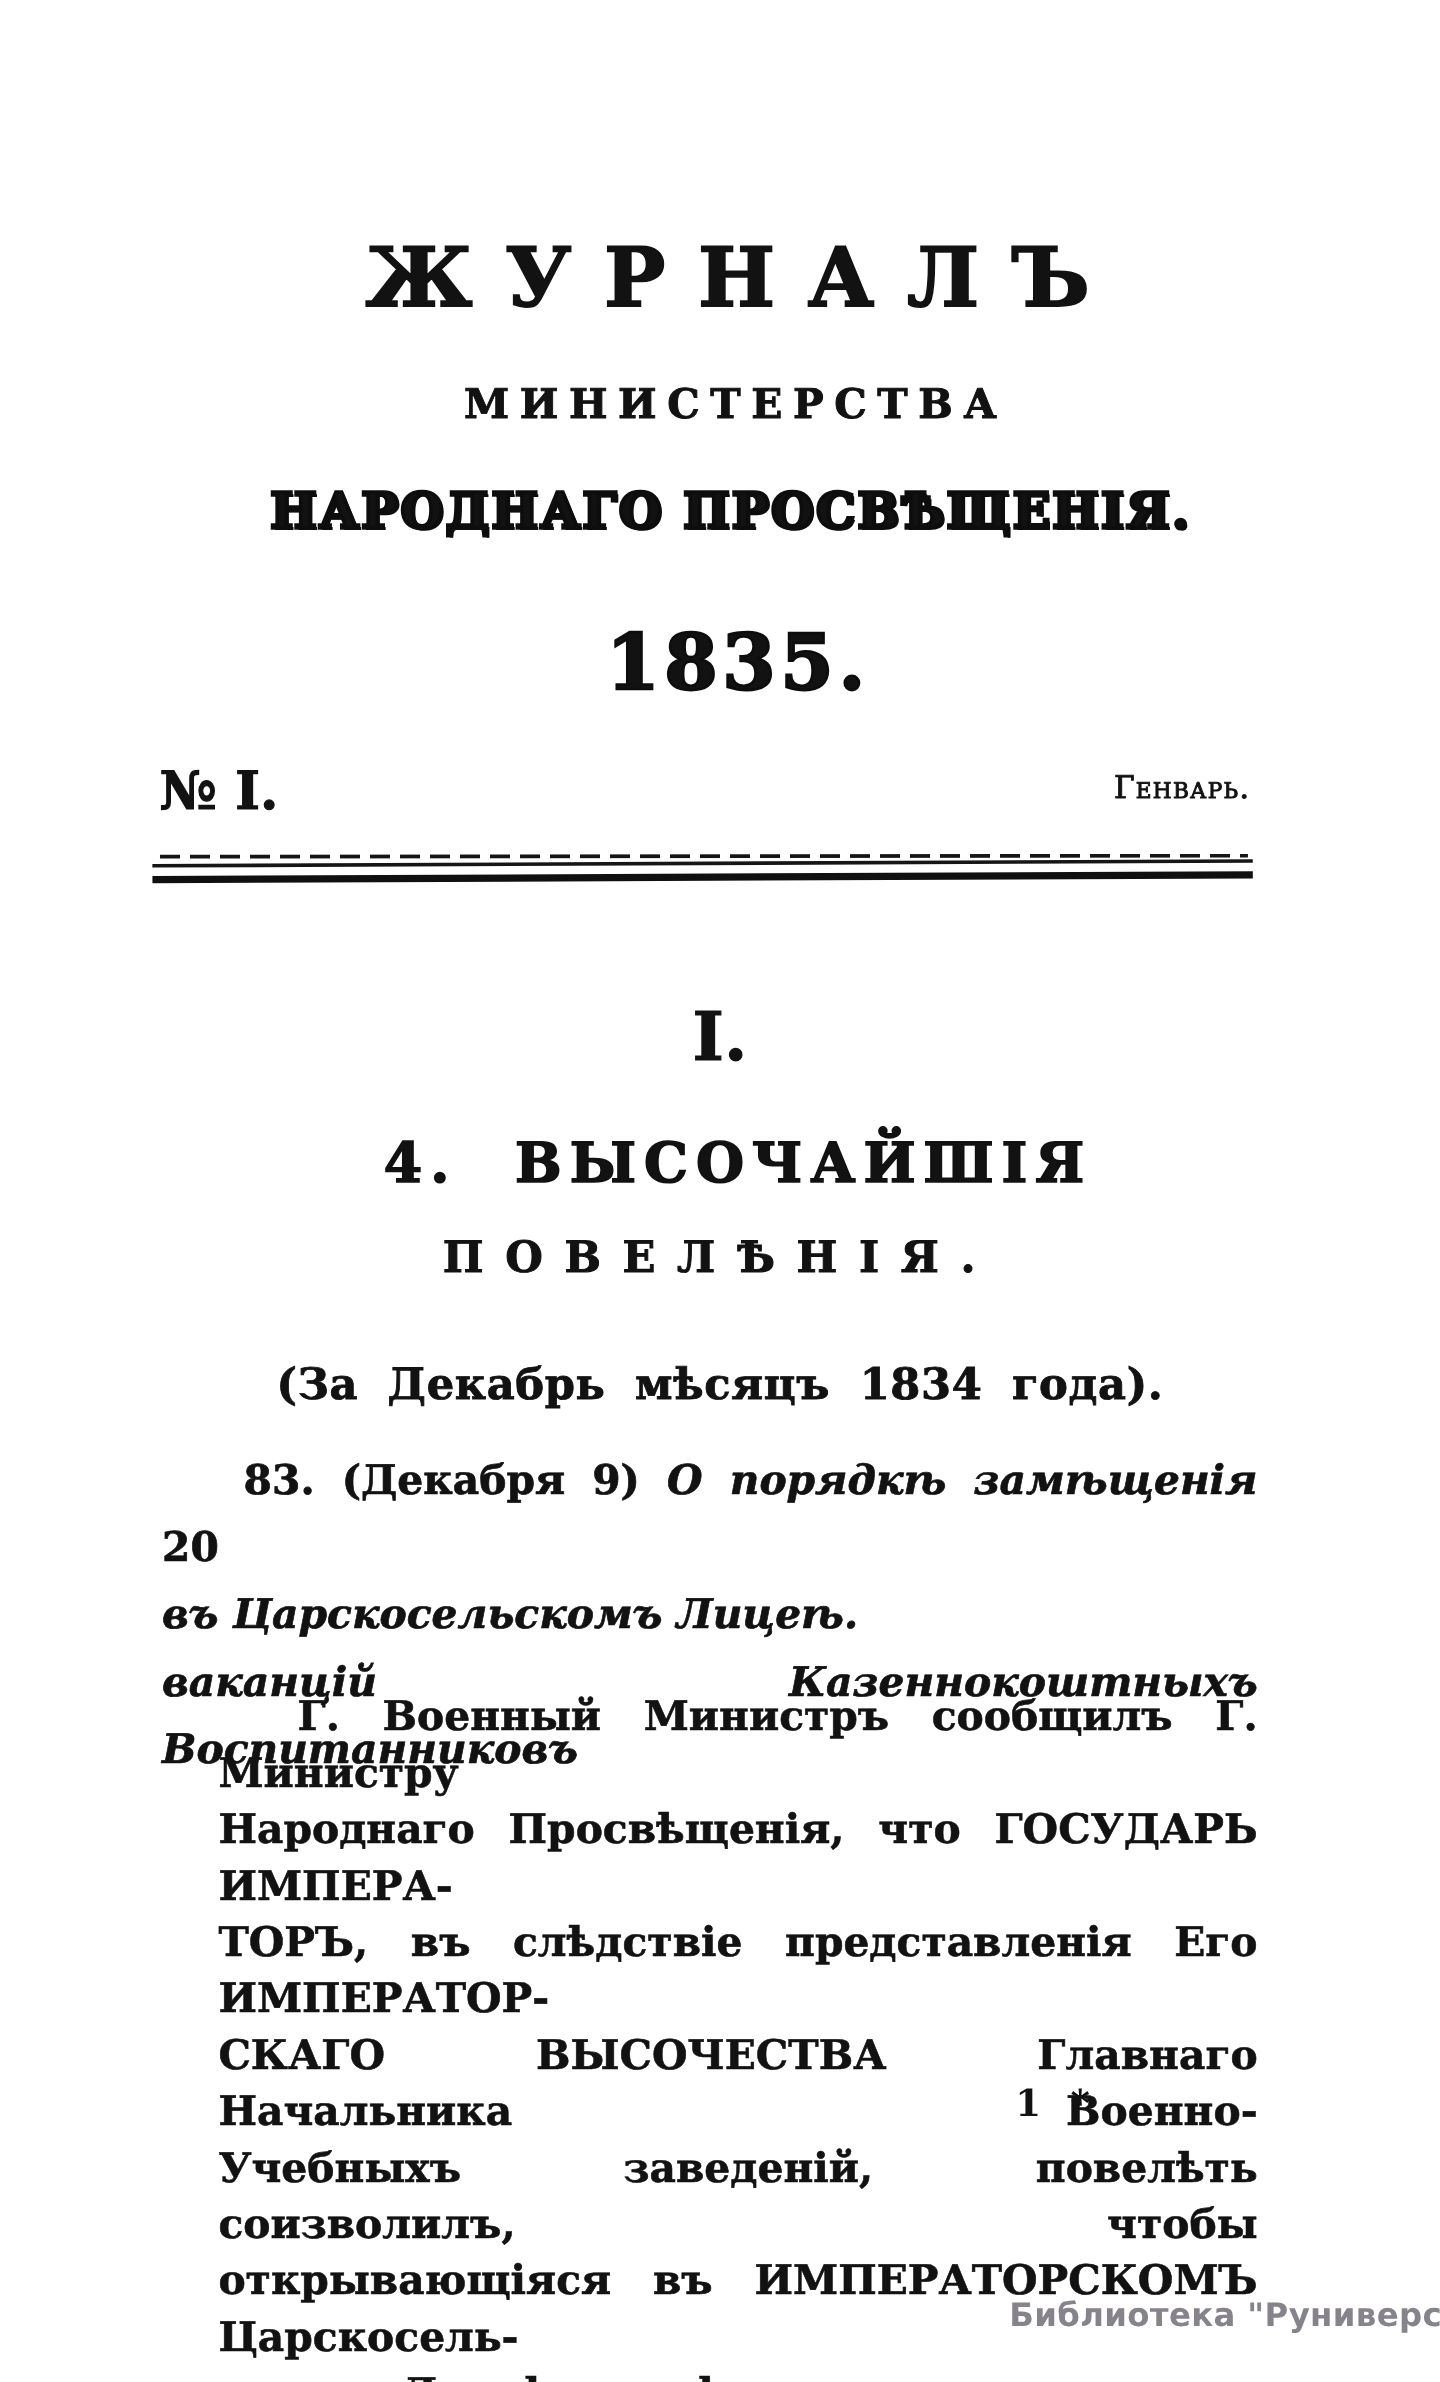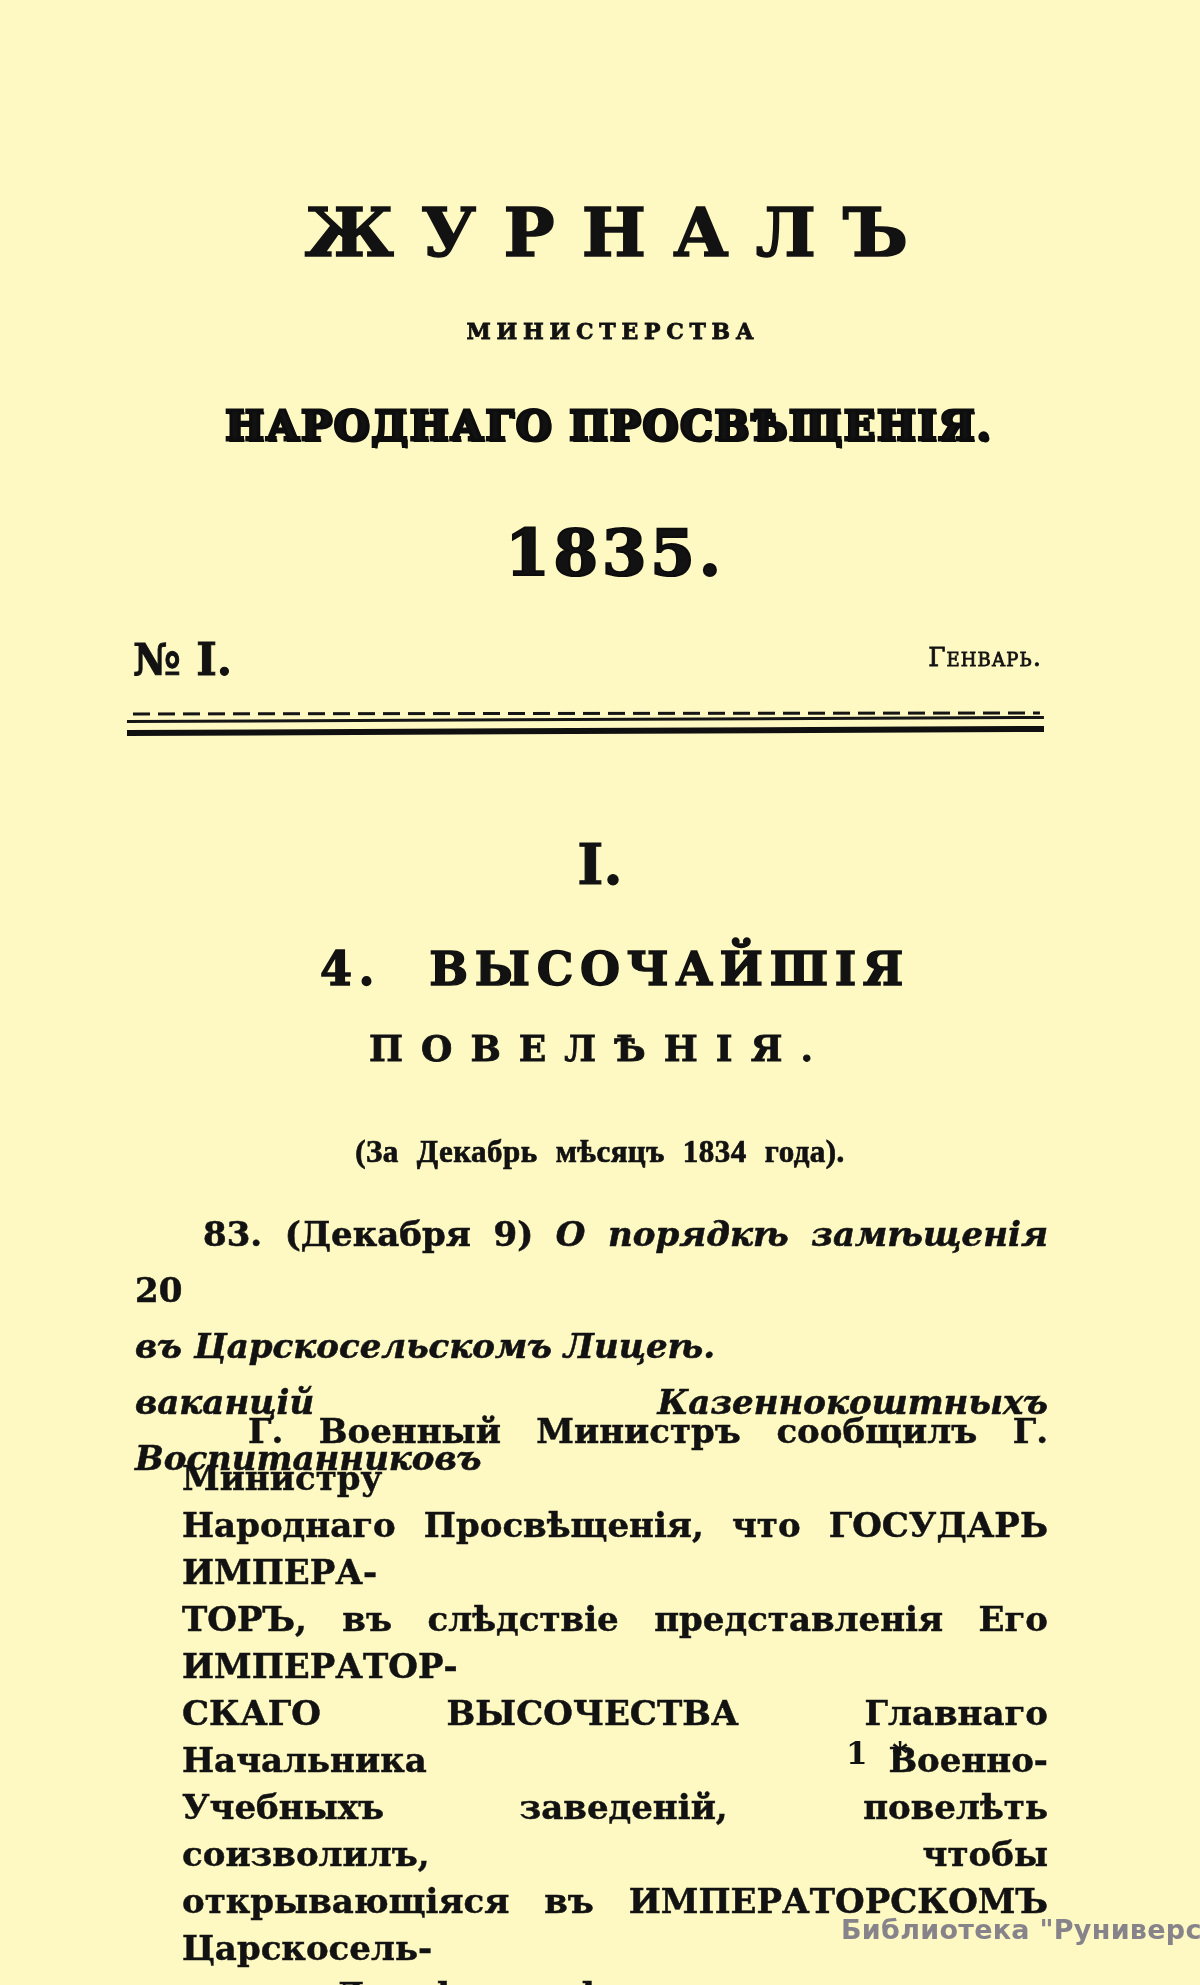--- a/index.html
+++ b/index.html
@@ -1,36 +1,36 @@
 <!DOCTYPE html>
 <html><head>
 <meta charset="utf-8">
 <style>
   html,body{margin:0;padding:0;background:#e8e8e4;}
   .sheet{
     position:relative;
     width:1200px;height:1985px;
     margin:0 auto;
-    background:#fef9c3;
+    background:#ffffff;
     color:#121212;
     font-family:"DejaVu Serif","Liberation Serif",serif;
     overflow:hidden;
   }
   .centered{
     position:absolute;left:0;width:100%;
     text-align:center;line-height:1;
     font-weight:bold;white-space:nowrap;
   }
   .journal-title{
     top:198px;font-size:68px;letter-spacing:0.40em;
     padding-left:40px;box-sizing:border-box;
     -webkit-text-stroke:1.5px #121212;
   }
   .ministry{
-    top:320px;font-size:22px;letter-spacing:0.26em;
+    top:320px;font-size:34px;letter-spacing:0.26em;
     padding-left:26px;box-sizing:border-box;
     -webkit-text-stroke:0.8px #121212;
   }
   .department{
     top:406px;font-size:41px;letter-spacing:0.045em;
     padding-left:18px;box-sizing:border-box;
     -webkit-text-stroke:3px #0d0d0d;
     text-shadow:2px 2px 0 #0d0d0d;
   }
   .year{
@@ -68,21 +68,21 @@
     top:946px;font-size:46px;letter-spacing:0.145em;word-spacing:0.55em;
     padding-left:30px;box-sizing:border-box;
     -webkit-text-stroke:1.4px #111111;
   }
   .section-title2{
     top:1030px;font-size:36px;letter-spacing:0.50em;
     box-sizing:border-box;
     -webkit-text-stroke:0.8px #121212;
   }
   .period-note{
-    top:1136px;font-size:31px;word-spacing:0.32em;letter-spacing:0.015em;font-family:Liberation Serif, serif;
+    top:1136px;font-size:36px;word-spacing:0.32em;letter-spacing:0.015em;
     -webkit-text-stroke:0.7px #121212;
   }
   .article-heading{
     position:absolute;left:135px;top:1206px;width:913px;
     font-size:34px;line-height:56px;font-weight:bold;
     -webkit-text-stroke:0.6px #141414;
   }
   .article-heading .h-line{
     text-align:justify;text-align-last:justify;
   }

